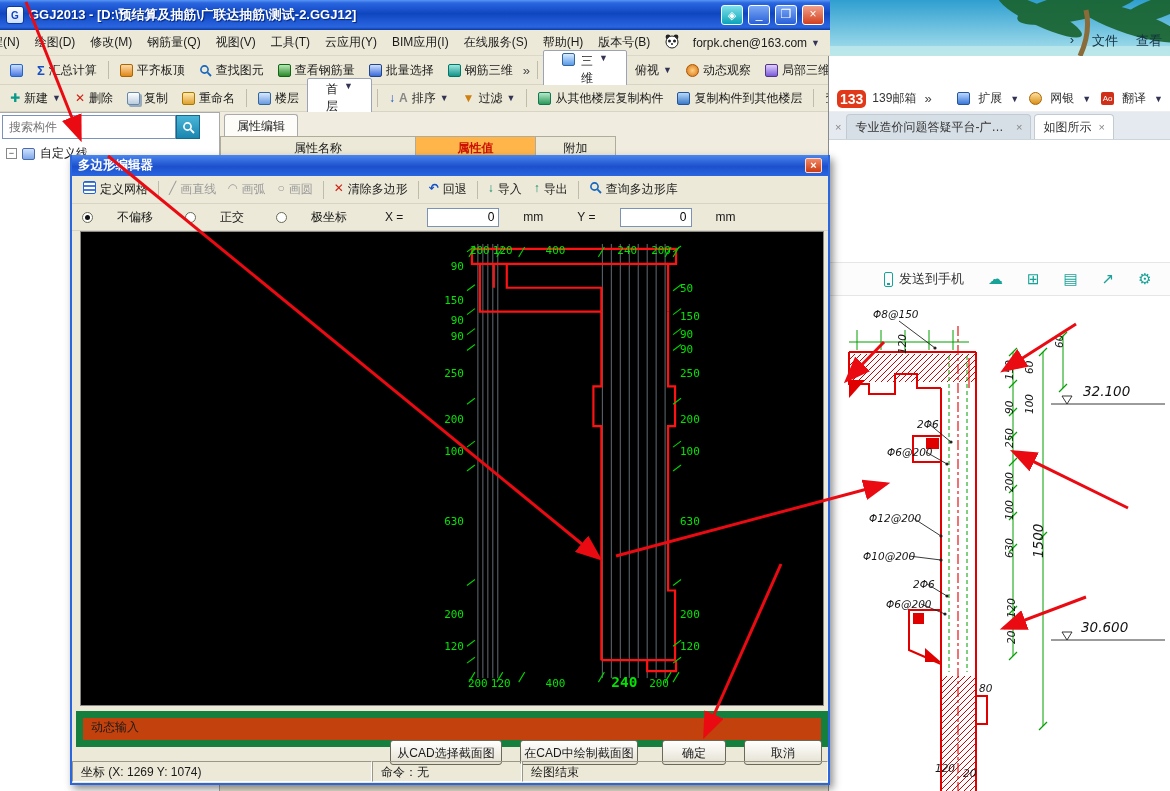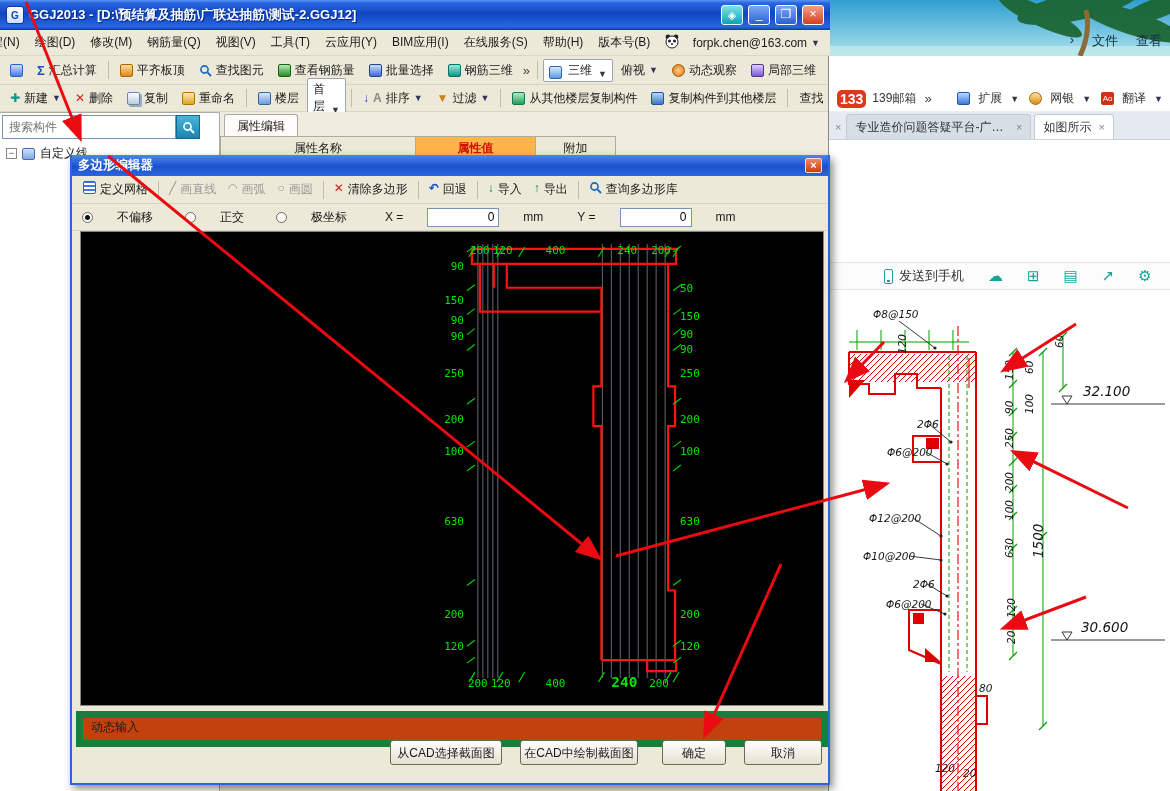--- a/index.html
+++ b/index.html
@@ -19,21 +19,21 @@
 #menubar{left:0;top:30px;width:830px;height:26px;background:#ece9d8;display:flex;align-items:center;gap:1px;padding:0 2px;border-bottom:1px solid #dcd8c8}
 .menu{padding:4px 7px;white-space:nowrap}
 #account{margin-left:auto;display:flex;align-items:center;gap:4px;padding-right:8px;white-space:nowrap}
 .tbrow{background:#ece9d8;display:flex;align-items:center;gap:2px;padding:0 4px;border-bottom:1px solid #d8d4c4}
 #tb1{left:0;top:56px;width:828px;height:29px}
 #tb2{left:0;top:85px;width:830px;height:27px}
 .tbi{display:inline-flex;align-items:center;gap:4px;padding:3px 5px;white-space:nowrap;border:1px solid transparent;border-radius:2px}
 .icsq{width:13px;height:13px;display:inline-block;border-radius:2px;flex:0 0 auto}
 .sep{width:1px;height:18px;background:#c0bcac;margin:0 3px;flex:0 0 auto}
 .chv{color:#444;padding:0 2px;font-size:13px}
-.combo{display:inline-flex;align-items:flex-end;gap:6px;border:1px solid #9aa4b4;background:#fff;border-radius:2px;padding:2px 5px}
+.combo{display:inline-flex;align-items:flex-start;gap:6px;border:1px solid #9aa4b4;background:#fff;border-radius:2px;padding:2px 18px}
 .dda{font-size:9px;color:#335}
 
 #leftpanel{left:0;top:112px;width:220px;height:679px;background:#fff;border-top:1px solid #aaa;border-right:1px solid #aaa}
 #searchwrap{position:absolute;left:2px;top:2px;width:198px;height:24px;display:flex}
 #searchinput{flex:1;border:1px solid #7a93b8;height:24px;padding:0 6px;font-size:12px}
 #searchbtn{width:24px;height:24px;background:linear-gradient(#49b6d8,#1a86b0);border:1px solid #13688c;display:flex;align-items:center;justify-content:center}
 .treerow{position:absolute;left:6px;top:32px;display:flex;align-items:center;gap:5px;white-space:nowrap}
 .expbox{width:11px;height:11px;border:1px solid #888;background:#fff;font-size:9px;line-height:9px;text-align:center;color:#333}
 .nodeico{width:13px;height:12px;background:linear-gradient(#cfe2ff,#7fa8e8);border:1px solid #4a6aa8;border-radius:2px}
 
@@ -52,21 +52,21 @@
 #burl span{color:#8a8a8a}
 #bbook{top:30px;height:26px;border-bottom:1px solid #eee;display:flex;align-items:center;gap:6px;padding:0 8px;font-size:12px;color:#333}
 .badge{background:#e03818;color:#fff;border-radius:5px;padding:1px 3px;font-size:14px;font-weight:bold}
 .bkright{margin-left:auto;display:flex;gap:10px;align-items:center}
 .bkitem{display:flex;align-items:center;gap:8px}
 #btabs{top:56px;height:28px;background:#e4eaf0;border-bottom:1px solid #ccd4dc;display:flex;align-items:flex-end;padding:0 4px;gap:3px}
 .tab{height:25px;padding:5px 8px;background:#d6dee6;border:1px solid #c2cad2;border-bottom:none;border-radius:4px 4px 0 0;display:flex;gap:7px;align-items:center;font-size:12px;white-space:nowrap;overflow:hidden;max-width:185px;color:#333}
 .tab.active{background:#fff}
 .tclose{color:#888;font-size:11px}
 #bblank{top:84px;height:122px;background:#fff}
-#btools{top:206px;height:28px;border-top:1px solid #e6e6e6;border-bottom:1px solid #e6e6e6;background:#fcfcfc;display:flex;align-items:center;gap:24px;padding-left:55px}
+#btools{top:206px;height:34px;border-top:1px solid #e6e6e6;border-bottom:1px solid #e6e6e6;background:#fcfcfc;display:flex;align-items:center;gap:24px;padding-left:55px}
 .tealico{color:#17a398;font-size:15px}
 #sendphone{display:flex;align-items:center;gap:6px;color:#333;font-size:13px}
 .phoneico{width:9px;height:15px;border:1.5px solid #17a398;border-radius:2px;position:relative}
 .phoneico::after{content:"";position:absolute;left:2px;bottom:1px;width:3px;height:1.5px;background:#17a398}
 #bdraw{top:240px;height:495px}
 
 #dialog{left:70px;top:155px;width:760px;height:630px;background:#ece9d8;border:2px solid #2a66e0;border-top:none;box-shadow:3px 4px 8px rgba(0,0,0,.45)}
 #dtitle{height:21px;background:linear-gradient(180deg,#4a86ee,#1c50cc 55%,#2a66e0);color:#fff;font-weight:bold;display:flex;align-items:center;padding:0 6px;font-size:12.5px}
 #dclose{margin-left:auto;width:17px;height:15px;background:linear-gradient(#f08868,#cc3a10);border:1px solid #ffd8c8;border-radius:2px;color:#fff;font-size:11px;line-height:13px;text-align:center;font-weight:bold}
 #dtools{height:28px;display:flex;align-items:center;gap:2px;padding:0 6px;border-bottom:1px solid #d8d4c4}
@@ -584,20 +584,25 @@
           <text x="466" y="457" class="dim">400</text>
           <text x="532" y="457" class="dim dimbig">240</text>
           <text x="570" y="457" class="dim">200</text>
         </svg>
     </div>
     <div id="ddyn" class="abs">动态输入</div>
     <div class="dlgbtn" style="left:318px;width:112px">从CAD选择截面图</div>
     <div class="dlgbtn" style="left:448px;width:118px">在CAD中绘制截面图</div>
     <div class="dlgbtn" style="left:590px;width:64px">确定</div>
     <div class="dlgbtn" style="left:672px;width:78px">取消</div>
+    <div id="dstatus" class="abs">
+      <span class="st" style="width:300px">坐标 (X: 1269 Y: 1074)</span>
+      <span class="st" style="width:150px">命令：无</span>
+      <span class="st" style="flex:1">绘图结束</span>
+    </div>
   </div>
 
   <svg id="arrows" class="abs" width="1170" height="791">
     <defs>
       <marker id="ah" markerWidth="9" markerHeight="7" refX="7.5" refY="3.5" orient="auto">
           <polygon points="0 0,9 3.5,0 7" fill="#ea0a12"></polygon>
         </marker>
     </defs>
     <g stroke="#ea0a12" stroke-width="3" marker-end="url(#ah)">
       <line x1="26" y1="2" x2="80" y2="138"></line>

